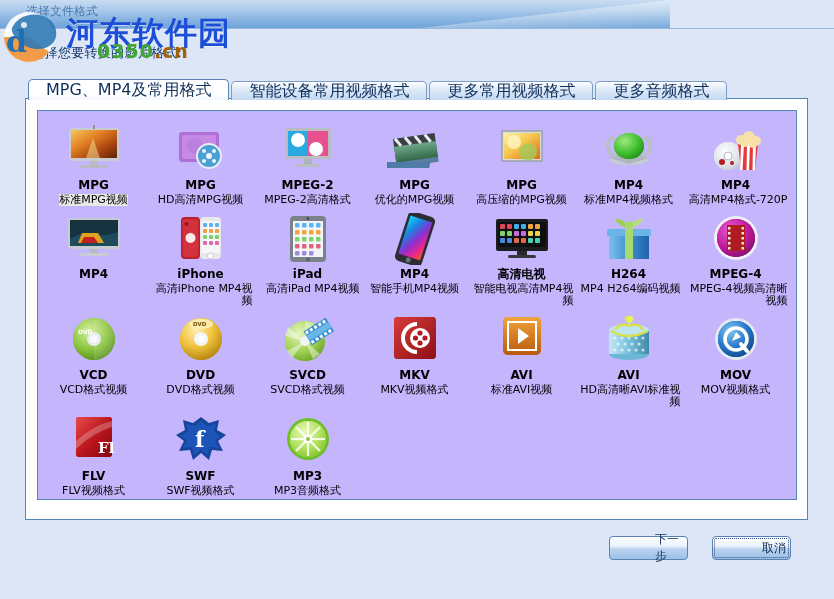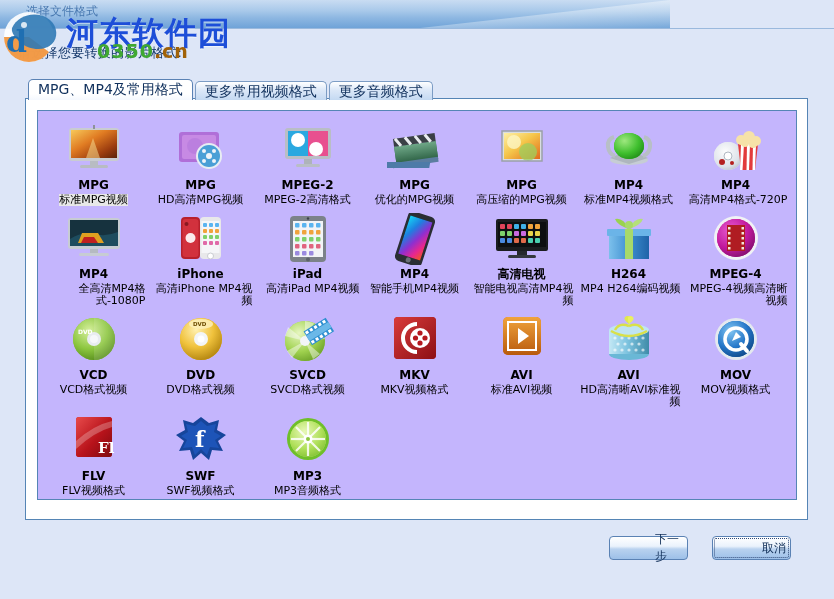--- a/index.html
+++ b/index.html
@@ -73,22 +73,22 @@
   .wm-url .tld { color: #a16207; }
 
   
   .tabstrip {
     position: absolute; left: 28px; top: 80px;
     height: 20px;
     display: flex; align-items: flex-end;
   }
   .tab {
     height: 18px; line-height: 18px;
-    padding: 0 9px;
-    font-size: 14px;
+    padding: 0 17px;
+    font-size: 16px;
     color: #10305c;
     border: 1px solid #7c9cc4;
     border-bottom: none;
     border-radius: 5px 5px 0 0;
     background: linear-gradient(to bottom, #ffffff 0%, #dce8f8 45%, #c4d9f2 100%);
     margin-right: 2px;
     white-space: nowrap;
     position: relative;
     z-index: 1;
   }
@@ -189,20 +189,21 @@
   <div class="titlebar">
     <div class="ttl">选择文件格式</div>
     <div class="gloss"></div>
   </div>
   <div class="titlebar-bottomline"></div>
 
   <div class="instruction">请选择您要转换的影片格式:</div>
 
   <div class="tabstrip">
     <div class="tab active"><span>MPG、MP4及常用格式</span></div>
+    <div class="tab"><span>智能设备常用视频格式</span></div>
     <div class="tab"><span>更多常用视频格式</span></div>
     <div class="tab"><span>更多音频格式</span></div>
   </div>
 
   <div class="outer-panel"></div>
   <div class="inner-panel">
     <div class="grid" id="grid">
         <div class="row">
           <div class="cell selected">
             <div class="ico">
@@ -364,21 +365,20 @@
       <rect x="2" y="5" width="52" height="31" rx="3" fill="#c7ccd3"></rect>
       <rect x="4" y="7" width="48" height="26" fill="#16323e"></rect>
       <path d="M4 26 q12 -8 24 -5 q12 3 24 -2 v14 h-48 z" fill="#1d4c5e"></path>
       <path d="M16 20 h16 l6 10 h-26 z" fill="#e0a020"></path>
       <path d="M18 24 h10 l4 6 h-17 z" fill="#c02020"></path>
       <rect x="24" y="36" width="8" height="4" fill="#b5bac1"></rect>
       <rect x="13" y="40" width="30" height="3" rx="1.5" fill="#c7ccd3"></rect>
     </svg>
             </div>
             <div class="code">MP4</div>
-            <div class="desc wrap">全高清MP4格式-1080P</div>
           </div>
           <div class="cell">
             <div class="ico">
               <svg viewBox="0 0 56 52">
       <rect x="8" y="4" width="19" height="42" rx="4" fill="#b8202c"></rect>
       <rect x="9.5" y="6" width="16" height="38" rx="3" fill="#d2313d"></rect>
       <circle cx="13.5" cy="11" r="2" fill="#8a1820"></circle>
       <circle cx="17.5" cy="25" r="5" fill="#ffffff" opacity=".9"></circle>
       <rect x="27" y="4" width="21" height="42" rx="4" fill="#e8e8ea"></rect>
       <rect x="28.5" y="8" width="18" height="32" fill="#f5f6f8"></rect>

